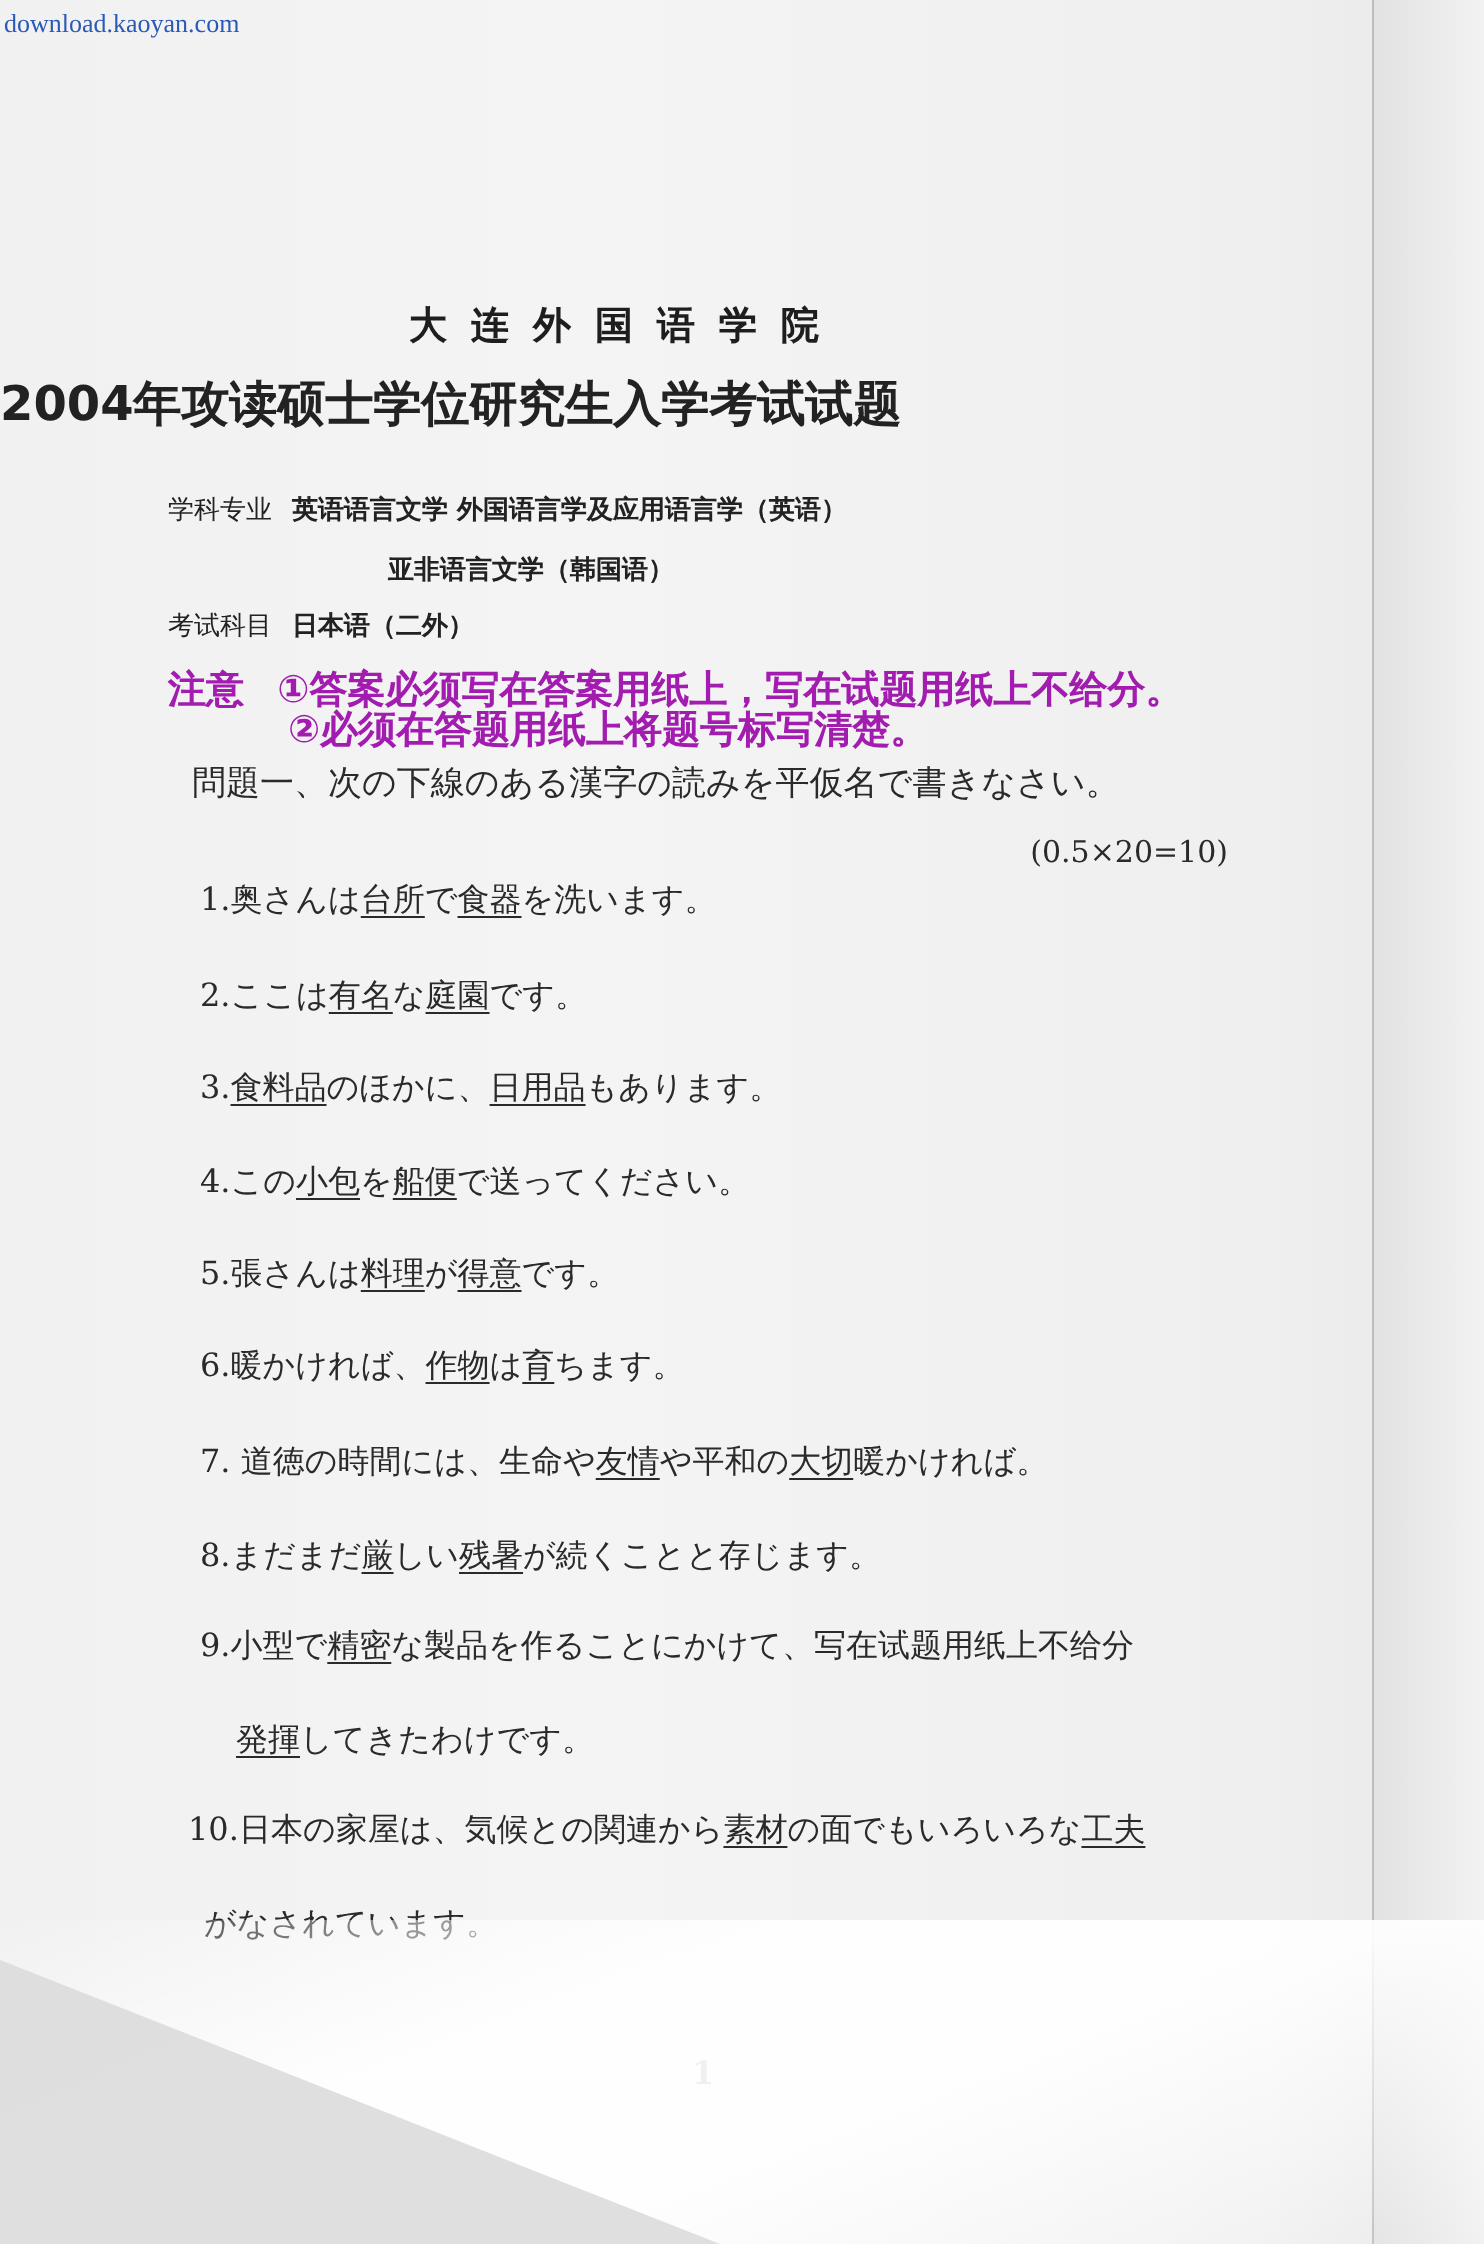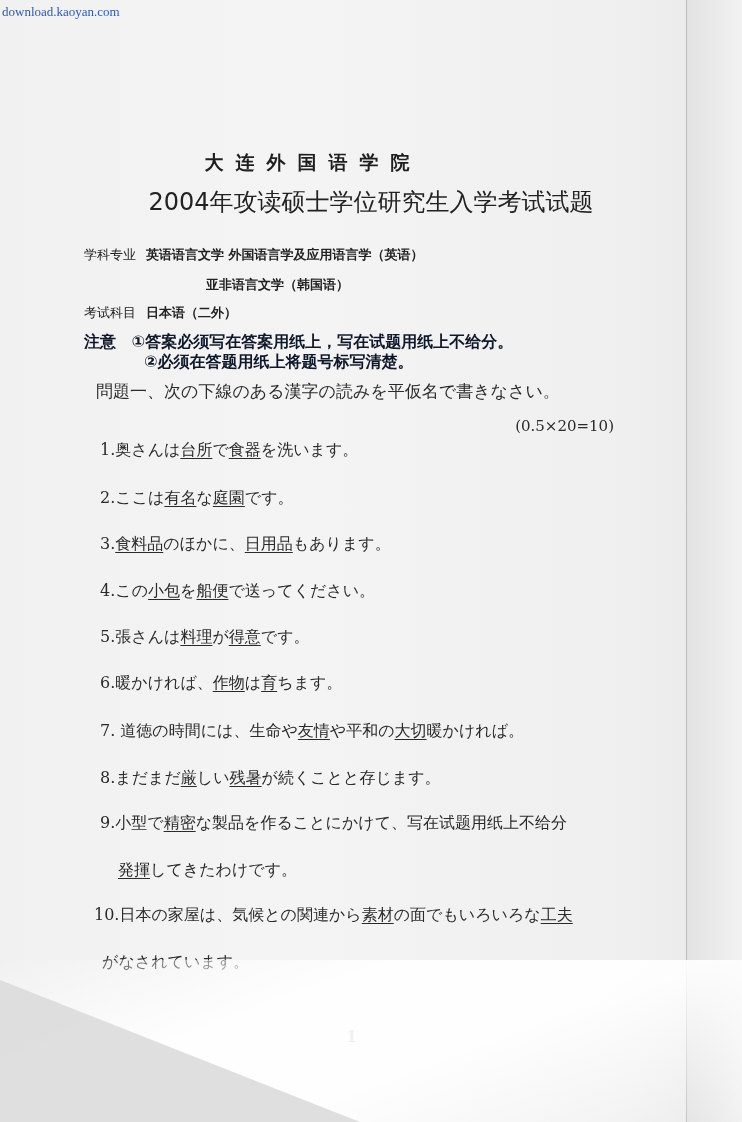--- a/index.html
+++ b/index.html
@@ -63,42 +63,41 @@
       font-family: "DejaVu Sans", sans-serif;
       font-weight: bold;
       font-size: 19px;
       letter-spacing: 12px;
       color: #1e1e1e;
     }
     .exam-title {
       position: absolute;
       left: 0; width: 742px;
       top: 186px;
-      text-align: center;
       font-family: "DejaVu Sans", sans-serif;
-      font-weight: normal;
+      font-weight: bold;
       font-size: 24px;
       color: #222;
     }
     .meta {
       position: absolute;
       left: 84px;
       font-family: "DejaVu Sans", sans-serif;
       font-size: 13px;
       color: #222;
     }
     .meta .lbl { font-weight: normal; }
     .meta .val { font-weight: bold; margin-left: 10px; }
     .note {
       position: absolute;
       left: 84px;
       font-family: "DejaVu Sans", sans-serif;
       font-weight: bold;
-      font-size: 16px;
-      color: #0f172a;
+      font-size: 19px;
+      color: #a21caf;
     }
     .q-head {
       position: absolute;
       left: 96px; top: 380px;
       font-size: 17px;
       color: #2a2a2a;
     }
     .q-score {
       position: absolute;
       right: 128px; top: 417px;
@@ -132,21 +131,21 @@
 
 <a class="watermark">download.kaoyan.com</a>
 
 <div class="school">大连外国语学院</div>
 <div class="exam-title">2004年攻读硕士学位研究生入学考试试题</div>
 
 <div class="meta" style="top:246px;">
   <span class="lbl">学科专业</span><span class="val">英语语言文学 外国语言学及应用语言学（英语）</span>
 </div>
 <div class="meta" style="top:276px; left:190px;">
-  <span class="val" style="margin-left:16px">亚非语言文学（韩国语）</span>
+  <span class="val" style="margin-left:4px">亚非语言文学（韩国语）</span>
 </div>
 <div class="meta" style="top:304px;text-align:center;">
   <span class="lbl">考试科目</span><span class="val">日本语（二外）</span>
 </div>
 <div class="note" style="top:332px;">
   <span>注意</span>
   <span style="margin-left:10px;">①答案必须写在答案用纸上，写在试题用纸上不给分。</span>
 </div>
 <div class="note" style="top:352px; left:144px;">
   <span>②必须在答题用纸上将题号标写清楚。</span>

